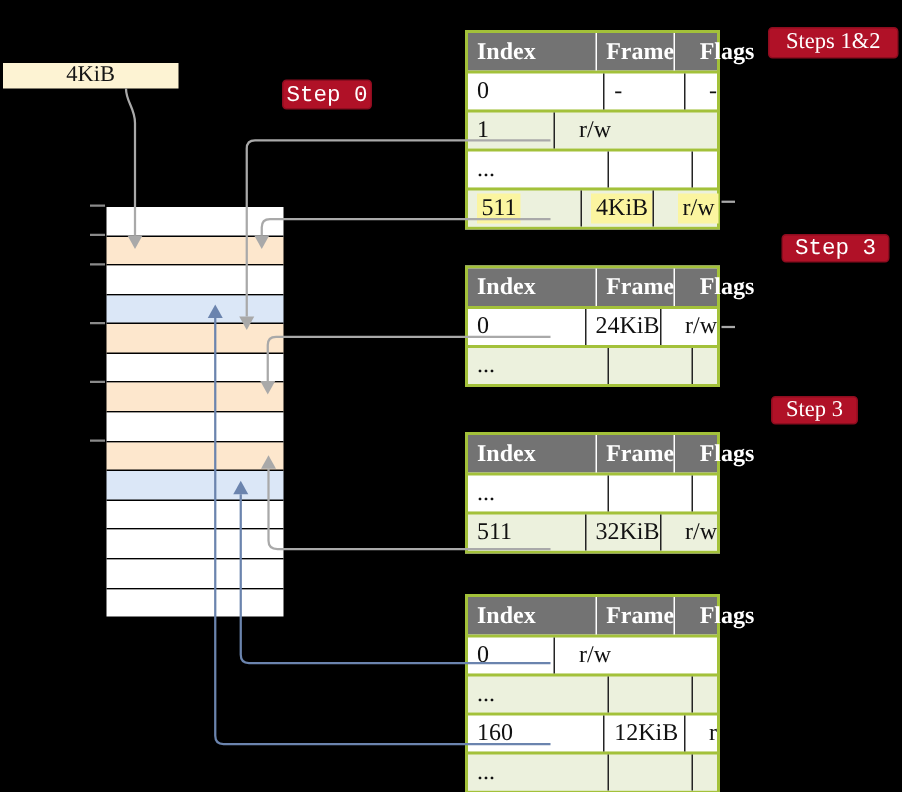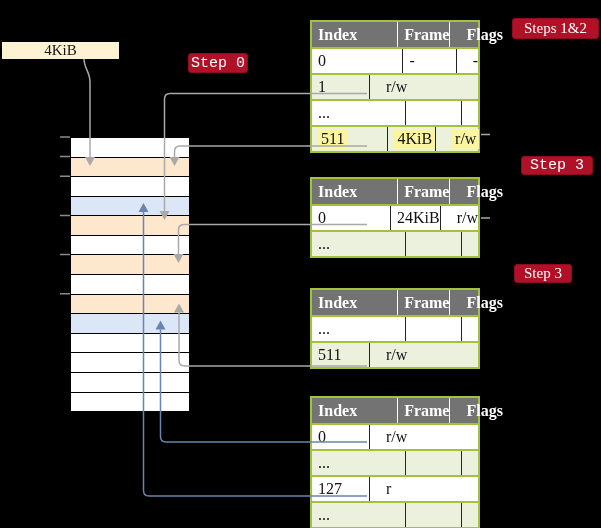--- a/index.html
+++ b/index.html
@@ -144,41 +144,43 @@
       <div class="th c2">Frame</div>
       <div class="th c3">Flags</div>
     </div>
     <div class="trow">
       <div class="td c1">...</div>
       <div class="td c2"></div>
       <div class="td c3"></div>
     </div>
     <div class="trow shaded">
       <div class="td c1">511</div>
+      <div class="td c2">32KiB</div>
       <div class="td c3">r/w</div>
     </div>
   </div>
 
   <div class="ptable" style="top:396px;">
     <div class="thead">
       <div class="th c1">Index</div>
       <div class="th c2">Frame</div>
       <div class="th c3">Flags</div>
     </div>
     <div class="trow">
       <div class="td c1">0</div>
       <div class="td c3">r/w</div>
     </div>
     <div class="trow shaded">
       <div class="td c1">...</div>
       <div class="td c2"></div>
       <div class="td c3"></div>
     </div>
     <div class="trow">
-      <div class="td c1">127</div>
+      <div class="td c1">160</div>
+      <div class="td c2">12KiB</div>
       <div class="td c3">r</div>
     </div>
     <div class="trow shaded">
       <div class="td c1">...</div>
       <div class="td c2"></div>
       <div class="td c3"></div>
     </div>
   </div>
 
   <svg class="overlay" width="601" height="528" viewBox="0 0 601 528">

